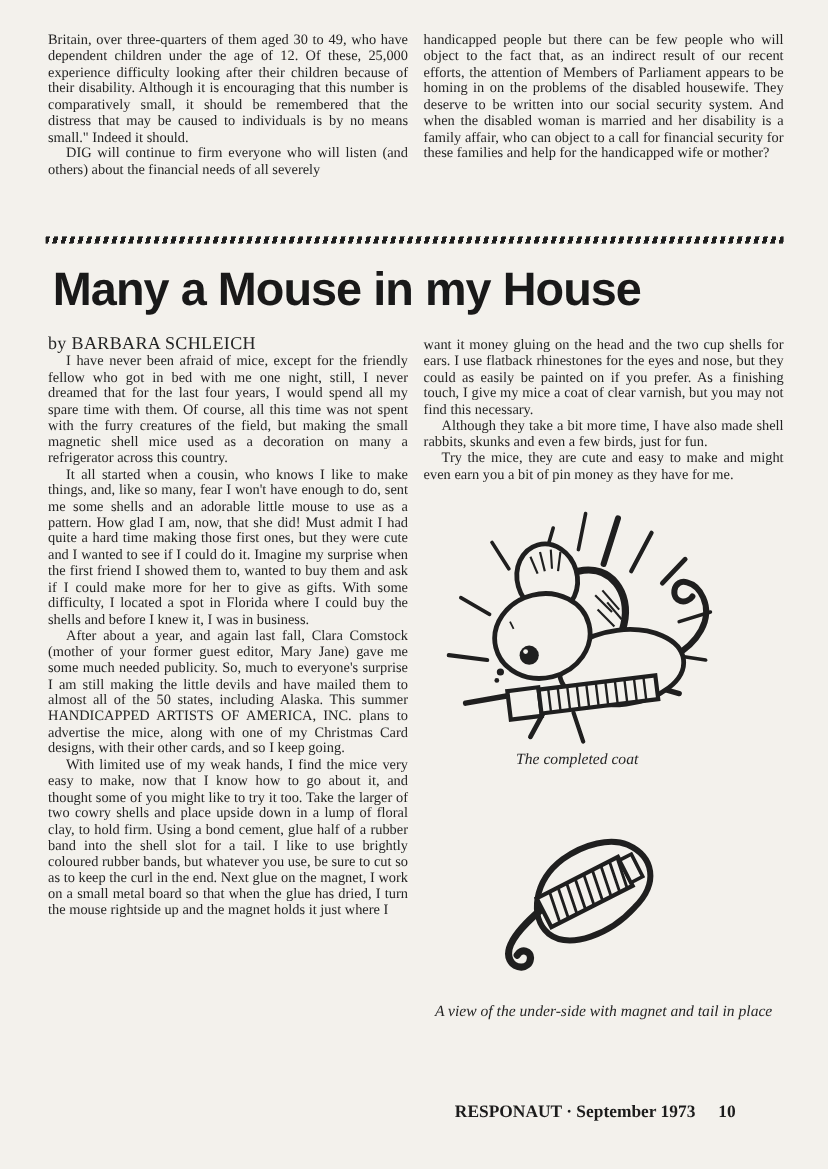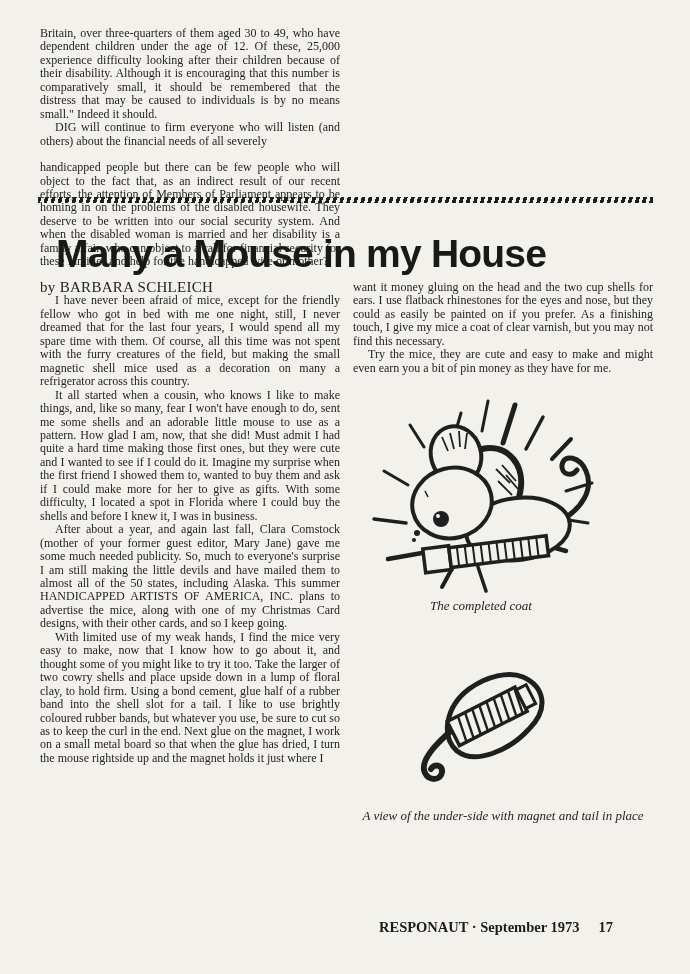--- a/index.html
+++ b/index.html
@@ -5,27 +5,27 @@
   html,body{margin:0;padding:0;}
   body{
     width:690px;height:974px;position:relative;overflow:hidden;
     background:#f3f1ec;color:#242424;
     font-family:"Liberation Serif", serif;
   }
   .cols{position:absolute;left:40px;width:613px;display:flex;gap:13px;}
   .col{width:300px;font-size:12px;line-height:13.45px;text-align:justify;}
   .col p{margin:0;}
   .col p + p{text-indent:15px;}
-  #top-cols{top:27px;flex-direction:column;}
+  #top-cols{top:27px;}
   .divider{
     position:absolute;top:197px;left:38px;width:615px;height:6px;
     background:repeating-linear-gradient(105deg,#1f1f1f 0px,#1f1f1f 3.5px,rgba(0,0,0,0) 3.5px,rgba(0,0,0,0) 6.8px);
   }
   .headline{
-    position:absolute;top:216px;left:40px;margin:16px;
+    position:absolute;top:216px;left:40px;margin:4px;
     font-family:"Liberation Sans", sans-serif;font-weight:bold;
     font-size:39px;letter-spacing:-0.8px;color:#191919;white-space:nowrap;
   }
   #main-cols{top:281px;}
   .byline{
     font-weight:normal;font-size:15px;letter-spacing:0.3px;
     margin:0 0 14px 0;text-align:left;text-indent:0 !important;
   }
   .figure{text-align:center;}
   #fig-mouse{margin-top:18px;padding-right:34px;}
@@ -64,20 +64,21 @@
   <div class="col">
     <p class="byline">by BARBARA SCHLEICH</p>
     <p>I have never been afraid of mice, except for the friendly fellow who got in bed with me one night, still, I never dreamed that for the last four years, I would spend all my spare time with them. Of course, all this time was not spent with the furry creatures of the field, but making the small magnetic shell mice used as a decoration on many a refrigerator across this country.</p>
     <p>It all started when a cousin, who knows I like to make things, and, like so many, fear I won't have enough to do, sent me some shells and an adorable little mouse to use as a pattern. How glad I am, now, that she did! Must admit I had quite a hard time making those first ones, but they were cute and I wanted to see if I could do it. Imagine my surprise when the first friend I showed them to, wanted to buy them and ask if I could make more for her to give as gifts. With some difficulty, I located a spot in Florida where I could buy the shells and before I knew it, I was in business.</p>
     <p>After about a year, and again last fall, Clara Comstock (mother of your former guest editor, Mary Jane) gave me some much needed publicity. So, much to everyone's surprise I am still making the little devils and have mailed them to almost all of the 50 states, including Alaska. This summer HANDICAPPED ARTISTS OF AMERICA, INC. plans to advertise the mice, along with one of my Christmas Card designs, with their other cards, and so I keep going.</p>
     <p>With limited use of my weak hands, I find the mice very easy to make, now that I know how to go about it, and thought some of you might like to try it too. Take the larger of two cowry shells and place upside down in a lump of floral clay, to hold firm. Using a bond cement, glue half of a rubber band into the shell slot for a tail. I like to use brightly coloured rubber bands, but whatever you use, be sure to cut so as to keep the curl in the end. Next glue on the magnet, I work on a small metal board so that when the glue has dried, I turn the mouse rightside up and the magnet holds it just where I</p>
   </div>
 
   <div class="col">
     <p>want it money gluing on the head and the two cup shells for ears. I use flatback rhinestones for the eyes and nose, but they could as easily be painted on if you prefer. As a finishing touch, I give my mice a coat of clear varnish, but you may not find this necessary.</p>
+    <p>Although they take a bit more time, I have also made shell rabbits, skunks and even a few birds, just for fun.</p>
     <p>Try the mice, they are cute and easy to make and might even earn you a bit of pin money as they have for me.</p>
 
     <div class="figure" id="fig-mouse">
       <svg width="236" height="200" viewBox="0 0 236 200">
         <g stroke="#1f1f1f" fill="none" stroke-linecap="round">
           <path d="M93,20 L86,44" stroke-width="3"></path>
           <path d="M120,8 L114,38" stroke-width="3"></path>
           <path d="M147,12 L135,50" stroke-width="5"></path>
           <path d="M175,24 L158,56" stroke-width="3.5"></path>
           <path d="M203,46 L184,66" stroke-width="4"></path>
@@ -133,14 +134,14 @@
           <path d="M58,34 l-4,27 M66,34 l-4,27 M74,34 l-4,27 M82,34 l-4,27 M90,34 l-4,27 M98,34 l-4,27 M106,34 l-4,27 M114,34 l-4,27 M121,34 l-4,27" stroke="#1f1f1f" stroke-width="2.4"></path>
           <rect x="122" y="37" width="11" height="21" fill="#f3f1ec" stroke="#1f1f1f" stroke-width="3"></rect>
         </g>
       </svg>
     </div>
     <p class="fig-caption" id="caption-shell">A view of the under-side with magnet and tail in place</p>
   </div>
 </div>
 
 <div class="footer">
-  <span>RESPONAUT · September 1973</span><span class="pageno">17</span>
+  <span>RESPONAUT · September 1973</span><span class="pageno">10</span>
 </div>
 
 </body></html>

